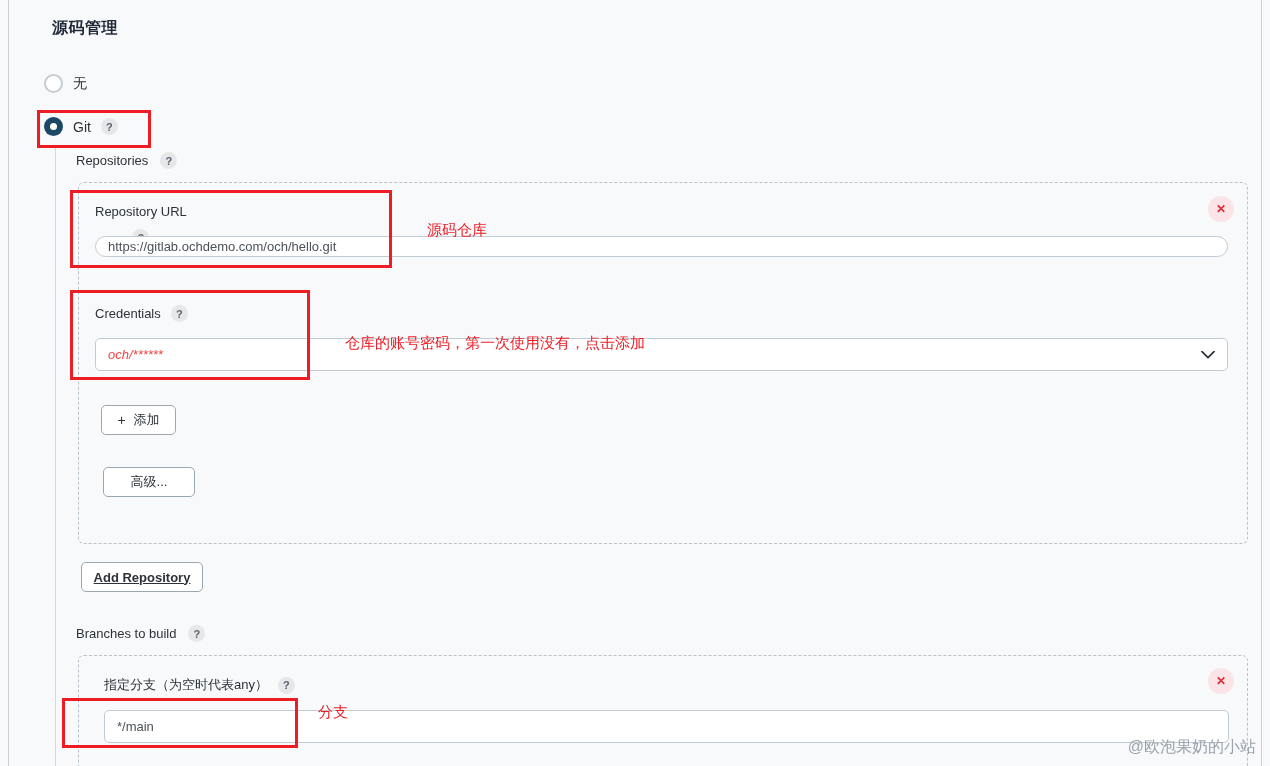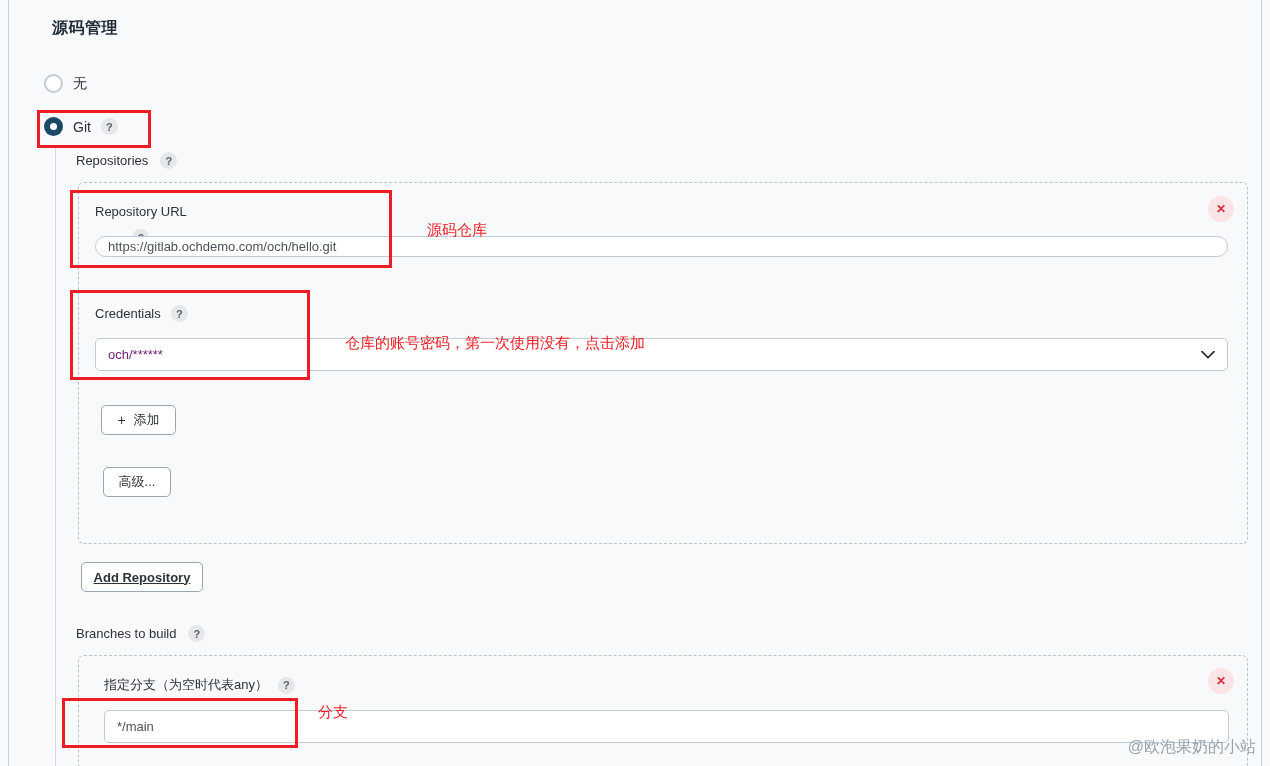--- a/index.html
+++ b/index.html
@@ -156,21 +156,22 @@
     position: absolute;
     left: 95px; top: 338px;
     width: 1133px; height: 33px;
     border: 1px solid #c3cbd2;
     border-radius: 5px;
     background: #ffffff;
     display: flex;
     align-items: center;
     padding: 0 12px;
     font-size: 13px;
-    color: #701a75;
+    color: #ef4444;
+    font-style: italic;
   }
   .select-chev {
     position: absolute;
     right: 12px; top: 50%;
     transform: translateY(-50%);
     display: block;
     line-height: 0;
   }
 
   
@@ -183,21 +184,21 @@
     border: 1px solid #9aa7b1;
     border-radius: 5px;
     background: #ffffff;
     color: #2c3238;
     font-size: 13px;
     font-family: "Liberation Sans", "DejaVu Sans", sans-serif;
     cursor: pointer;
     white-space: nowrap;
   }
   .btn-add      { left: 101px; top: 405px; width: 75px; height: 30px; }
-  .btn-advanced { left: 103px; top: 467px; width: 68px; height: 30px; }
+  .btn-advanced { left: 103px; top: 467px; width: 92px; height: 30px; }
   .btn-add-repo { left: 81px; top: 562px; width: 122px; height: 30px; font-weight: bold; text-decoration: underline; }
 
   .plus-icon { font-size: 14px; line-height: 1; color: #2c3238; }
 
   
   .del-btn {
     position: absolute;
     width: 26px; height: 26px;
     border-radius: 50%;
     background: #fbe4e6;

